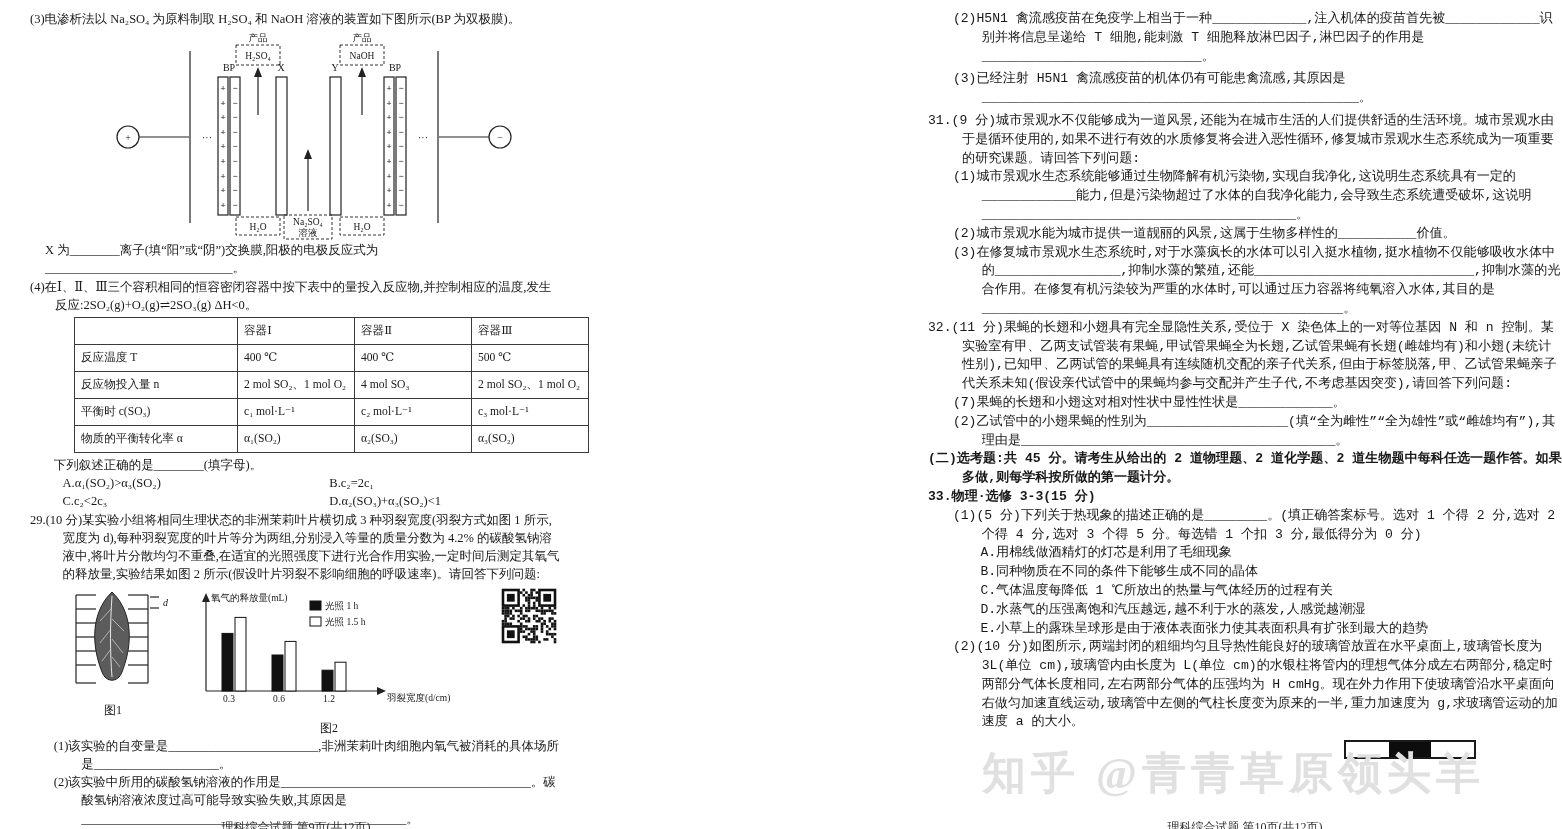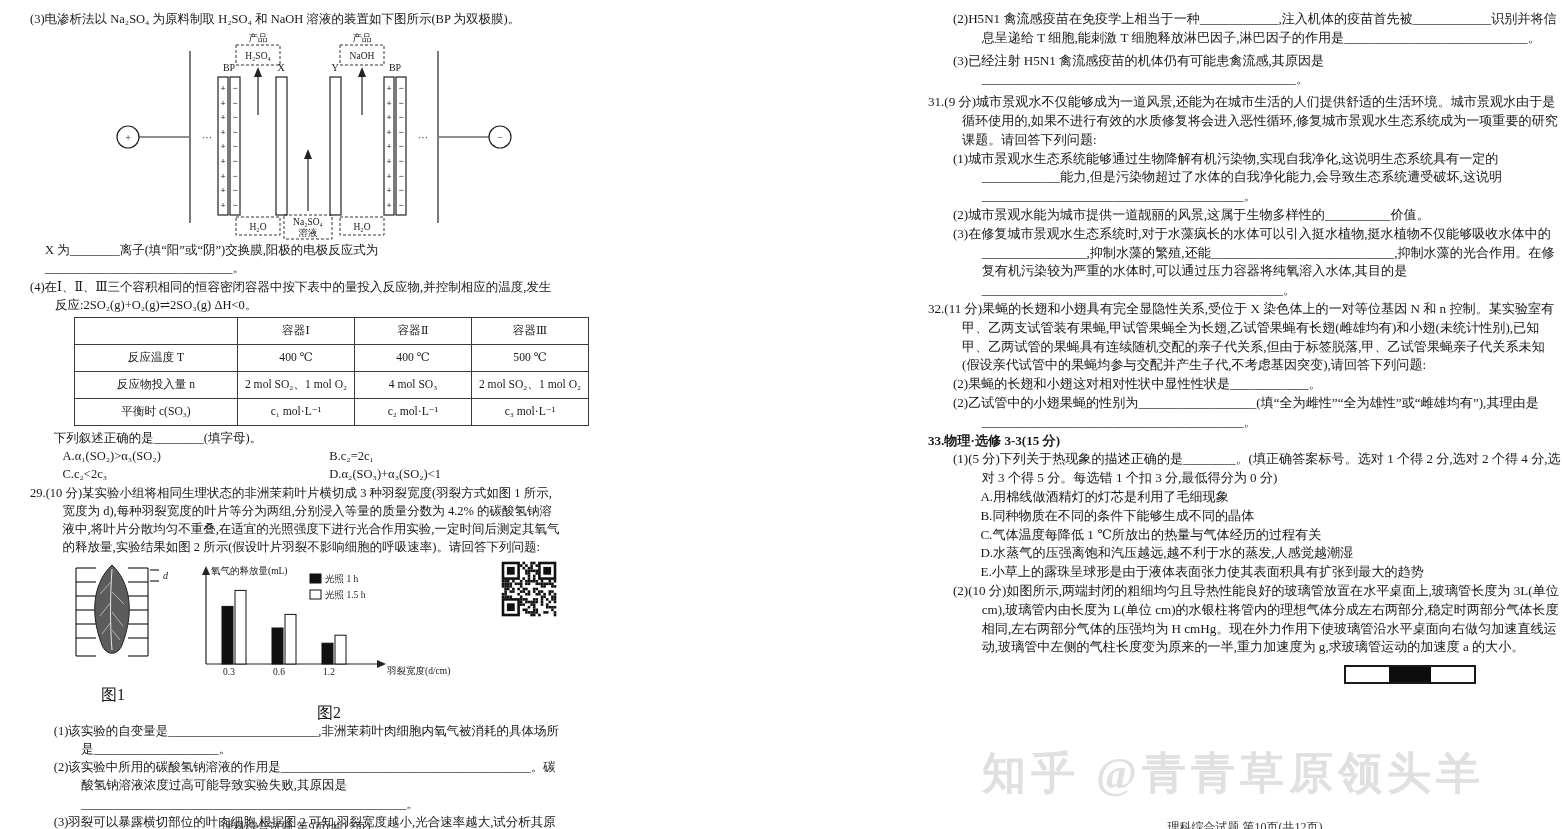--- a/index.html
+++ b/index.html
@@ -3,36 +3,36 @@
 <meta charset="utf-8">
 <style>
   html,body { margin:0; padding:0; }
   body {
     width:1562px; height:829px; position:relative; overflow:hidden;
     background:#ffffff; color:#181818;
     font-family:"Liberation Serif","DejaVu Serif",serif;
   }
   .page { position:absolute; top:10px; }
   #left-page  { left:30px;  width:532px; font-size:12.5px; line-height:18.2px; }
-  #right-page { left:928px; width:634px; font-size:13.1px; line-height:18.8px; }
+  #right-page { left:928px; width:634px; font-size:13.1px; line-height:18.8px;font-family:Liberation Mono, monospace; }
   p { margin:0; }
   .item0 { padding-left:2.0em; text-indent:-2.0em; }   
   .q     { padding-left:2.6em; text-indent:-2.6em; }   
   .sub   { padding-left:2.2em; text-indent:-2.2em; margin-left:1.9em; }
   .plain { margin-left:1.9em; }
   .sec   { padding-left:2.6em; text-indent:-2.6em; font-weight:bold; }
   .choice { margin-left:4.0em; }
   .opts { display:grid; grid-template-columns:57% 43%; margin-left:2.6em; width:88%; }
   table.ctab { border-collapse:collapse; margin:3px 0 3px 44px; }
-  table.ctab td { border:1px solid #3a3a3a; text-align:center; font-size:11.6px;
+  table.ctab td { border:1px solid #3a3a3a; font-size:11.6px;
                   padding:3px 6px; height:20px; min-width:104px; }
   table.ctab td.rowhead { min-width:150px; }
   .figrow { display:flex; align-items:flex-start; margin:4px 0 0 26px; }
   .figblock { text-align:center; }
-  .caption { font-size:16px; margin-top:16px; }
+  .caption { font-size:12px; margin-top:4px; }
   svg text { font-family:"Liberation Serif","DejaVu Serif",serif; fill:#181818; }
   svg .t10 { font-size:10px; } svg .t9 { font-size:9.5px; }
   svg .pm  { font-size:9px; font-weight:bold; }
   svg .ital{ font-style:italic; }
   .dash { stroke:#333; stroke-width:1; fill:none; stroke-dasharray:3,2; }
   .ln   { stroke:#222; stroke-width:1.2; fill:none; }
   .tube { width:128px; height:15px; border:2px solid #1a1a1a; display:flex;
           margin:8px 86px 0 auto; background:#fff; }
   .tube span { flex:1; }
   .tube .merc { background:#0d0d0d; }
@@ -167,20 +167,26 @@
       <td class="rowhead">反应物投入量 n</td>
       <td>2 mol SO₂、1 mol O₂</td>
       <td>4 mol SO₃</td>
       <td>2 mol SO₂、1 mol O₂</td>
     </tr>
     <tr>
       <td class="rowhead">平衡时 c(SO₃)</td>
       <td>c₁ mol·L⁻¹</td>
       <td>c₂ mol·L⁻¹</td>
       <td>c₃ mol·L⁻¹</td>
+    </tr>
+    <tr>
+      <td class="rowhead">物质的平衡转化率 α</td>
+      <td>α₁(SO₂)</td>
+      <td>α₂(SO₃)</td>
+      <td>α₃(SO₂)</td>
     </tr>
   </tbody>
     </table>
 
   <p class="plain">下列叙述正确的是________(填字母)。</p>
   <div class="opts">
     <span>A.α₁(SO₂)&gt;α₃(SO₂)</span>
     <span>B.c₂=2c₁</span>
     <span>C.c₂&lt;2c₃</span>
     <span>D.α₂(SO₃)+α₃(SO₂)&lt;1</span>
@@ -413,23 +419,24 @@
   <div class="gap4"></div>
   <p class="sub">(3)已经注射 H5N1 禽流感疫苗的机体仍有可能患禽流感,其原因是________________________________________________。</p>
   <div class="gap4"></div>
 
   <p class="q">31.(9 分)城市景观水不仅能够成为一道风景,还能为在城市生活的人们提供舒适的生活环境。城市景观水由于是循环使用的,如果不进行有效的水质修复将会进入恶性循环,修复城市景观水生态系统成为一项重要的研究课题。请回答下列问题:</p>
   <p class="sub">(1)城市景观水生态系统能够通过生物降解有机污染物,实现自我净化,这说明生态系统具有一定的____________能力,但是污染物超过了水体的自我净化能力,会导致生态系统遭受破坏,这说明________________________________________。</p>
   <p class="sub">(2)城市景观水能为城市提供一道靓丽的风景,这属于生物多样性的__________价值。</p>
   <p class="sub">(3)在修复城市景观水生态系统时,对于水藻疯长的水体可以引入挺水植物,挺水植物不仅能够吸收水体中的________________,抑制水藻的繁殖,还能____________________________,抑制水藻的光合作用。在修复有机污染较为严重的水体时,可以通过压力容器将纯氧溶入水体,其目的是______________________________________________。</p>
 
   <p class="q">32.(11 分)果蝇的长翅和小翅具有完全显隐性关系,受位于 X 染色体上的一对等位基因 N 和 n 控制。某实验室有甲、乙两支试管装有果蝇,甲试管果蝇全为长翅,乙试管果蝇有长翅(雌雄均有)和小翅(未统计性别),已知甲、乙两试管的果蝇具有连续随机交配的亲子代关系,但由于标签脱落,甲、乙试管果蝇亲子代关系未知(假设亲代试管中的果蝇均参与交配并产生子代,不考虑基因突变),请回答下列问题:</p>
-  <p class="sub">(2)果蝇的长翅和小翅这对相对性状中显性性状是____________。</p>
+  <p class="sub">(7)果蝇的长翅和小翅这对相对性状中显性性状是____________。</p>
   <p class="sub">(2)乙试管中的小翅果蝇的性别为__________________(填“全为雌性”“全为雄性”或“雌雄均有”),其理由是________________________________________。</p>
 
+  <p class="sec">(二)选考题:共 45 分。请考生从给出的 2 道物理题、2 道化学题、2 道生物题中每科任选一题作答。如果多做,则每学科按所做的第一题计分。</p>
 
   <p class="q" style="font-weight:bold;">33.物理·选修 3-3(15 分)</p>
   <p class="sub">(1)(5 分)下列关于热现象的描述正确的是________。(填正确答案标号。选对 1 个得 2 分,选对 2 个得 4 分,选对 3 个得 5 分。每选错 1 个扣 3 分,最低得分为 0 分)</p>
   <p class="choice">A.用棉线做酒精灯的灯芯是利用了毛细现象</p>
   <p class="choice">B.同种物质在不同的条件下能够生成不同的晶体</p>
   <p class="choice">C.气体温度每降低 1 ℃所放出的热量与气体经历的过程有关</p>
   <p class="choice">D.水蒸气的压强离饱和汽压越远,越不利于水的蒸发,人感觉越潮湿</p>
   <p class="choice">E.小草上的露珠呈球形是由于液体表面张力使其表面积具有扩张到最大的趋势</p>
   <p class="sub">(2)(10 分)如图所示,两端封闭的粗细均匀且导热性能良好的玻璃管放置在水平桌面上,玻璃管长度为 3L(单位 cm),玻璃管内由长度为 L(单位 cm)的水银柱将管内的理想气体分成左右两部分,稳定时两部分气体长度相同,左右两部分气体的压强均为 H cmHg。现在外力作用下使玻璃管沿水平桌面向右做匀加速直线运动,玻璃管中左侧的气柱长度变为原来的一半,重力加速度为 g,求玻璃管运动的加速度 a 的大小。</p>
 

